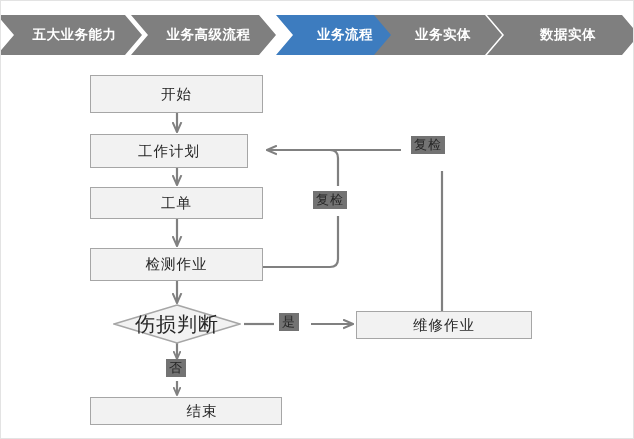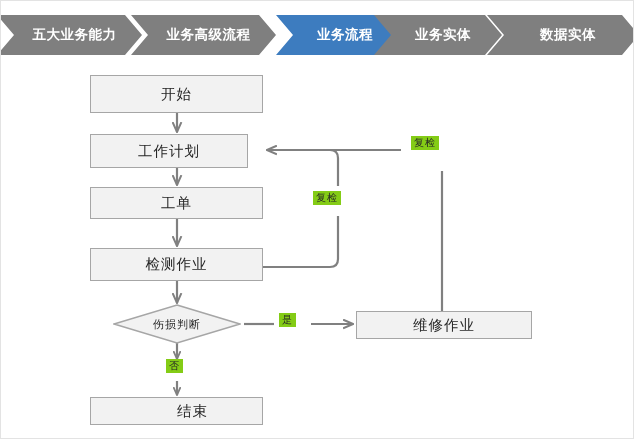--- a/index.html
+++ b/index.html
@@ -75,31 +75,31 @@
   }
   .diamond-shape {
     position: absolute;
     left: 0; top: 0;
     width: 100%; height: 100%;
   }
   .diamond-label {
     position: relative;
     z-index: 2;
     color: #262626;
-    font-size: 11px;
+    font-size: 20px;
     letter-spacing: 1px;
     white-space: nowrap;
   }
   .edge-label {
     position: absolute;
     color: #262626;
-    font-size: 10px;
+    font-size: 13px;
     letter-spacing: 1px;
     white-space: nowrap;
-    background: #84cc16;
+    background: #737373;
     padding: 0 3px;
   }
   #svg-edges {
     position: absolute;
     left: 0; top: 0;
     width: 634px; height: 439px;
     pointer-events: none;
   }
 </style>
 </head>
@@ -183,21 +183,21 @@
       <svg class="diamond-shape" viewBox="0 0 128 40" preserveAspectRatio="none">
         <polygon points="64,1 127,20 64,39 1,20" fill="#f2f2f2" stroke="#a6a6a6" stroke-width="1.6"></polygon>
       </svg>
       <span class="diamond-label">伤损判断</span>
     </div>
 
     <div class="node" style="left:355px; top:310px; width:176px; height:28px;">
       <span>维修作业</span>
     </div>
 
-    <div class="node" style="left:89px;  top:396px; width:173px; height:28px;padding-left:32px;">
+    <div class="node" style="left:89px;  top:396px; width:192px; height:28px;padding-left:32px;">
       <span>结束</span>
     </div>
 
     <div class="edge-label" style="left:312px; top:190px;">复检</div>
 
     <div class="edge-label" style="left:410px; top:135px;">复检</div>
 
     <div class="edge-label" style="left:278px; top:312px;">是</div>
 
     <div class="edge-label" style="left:165px; top:358px;">否</div>

